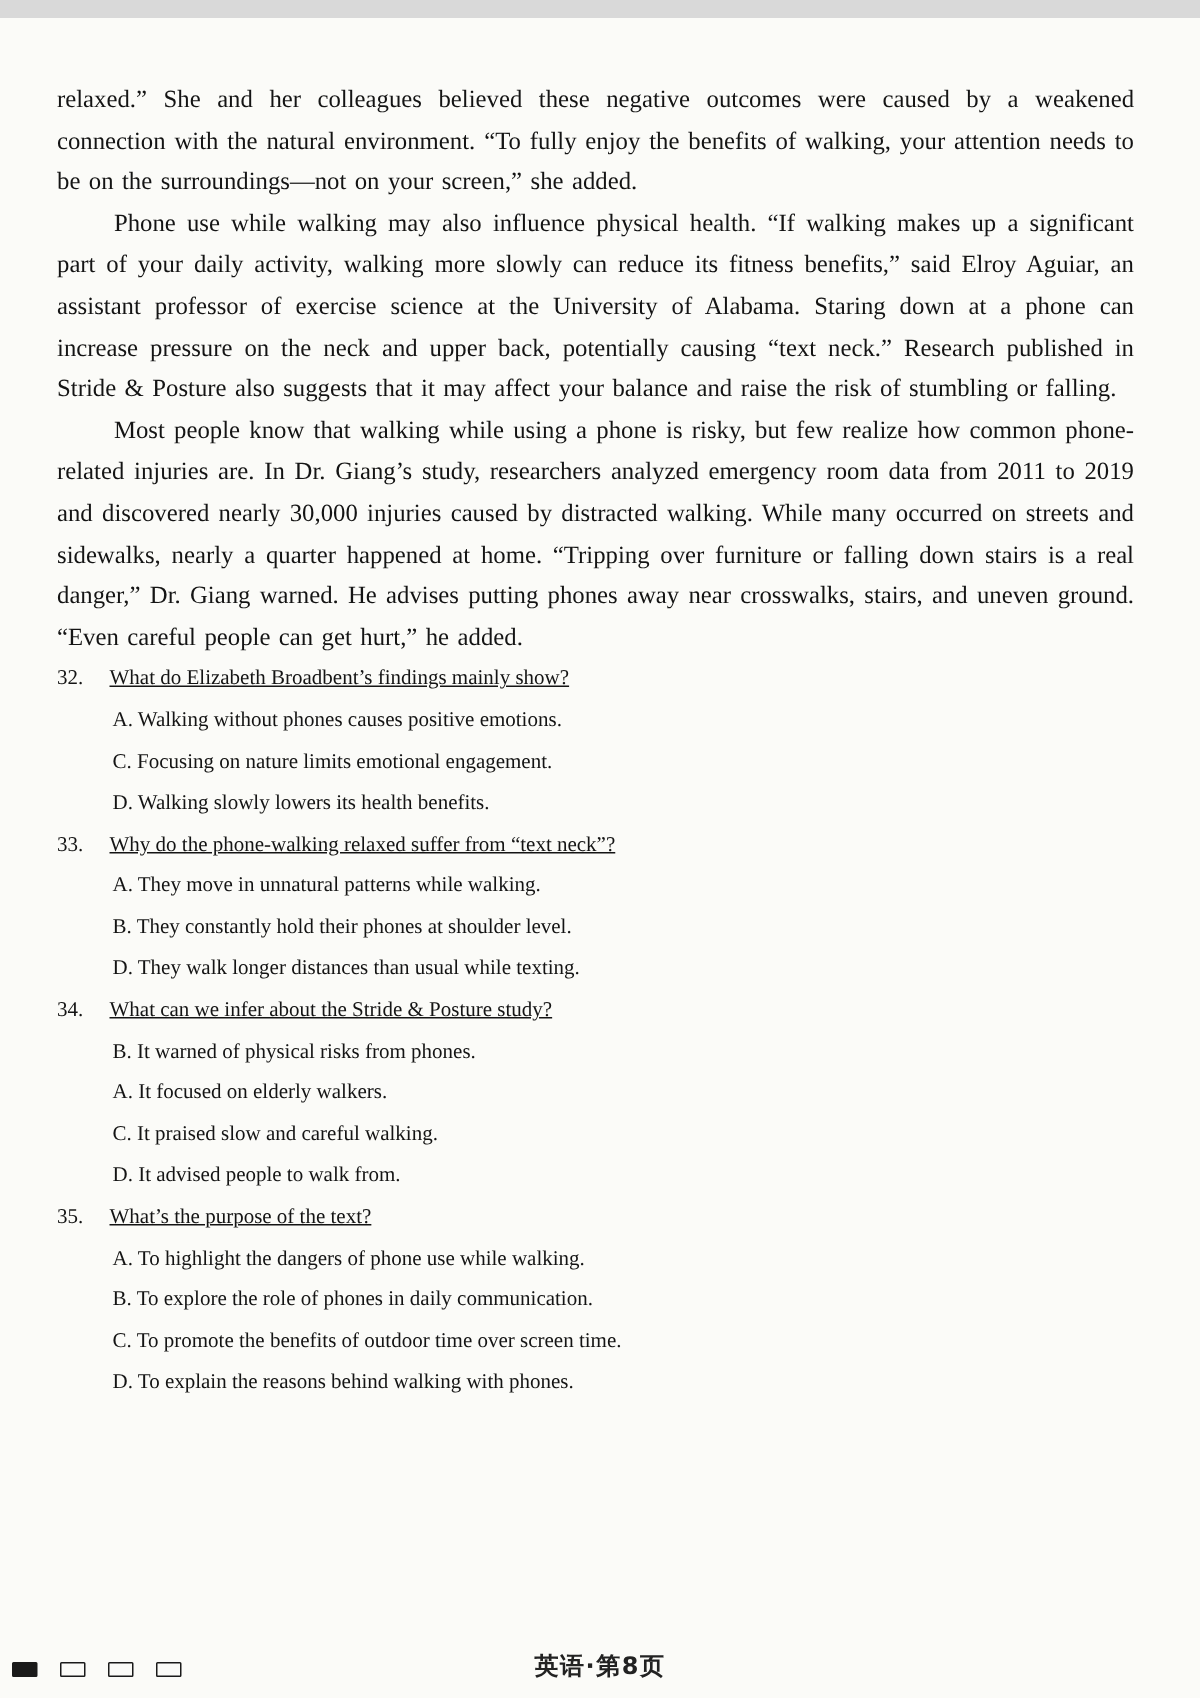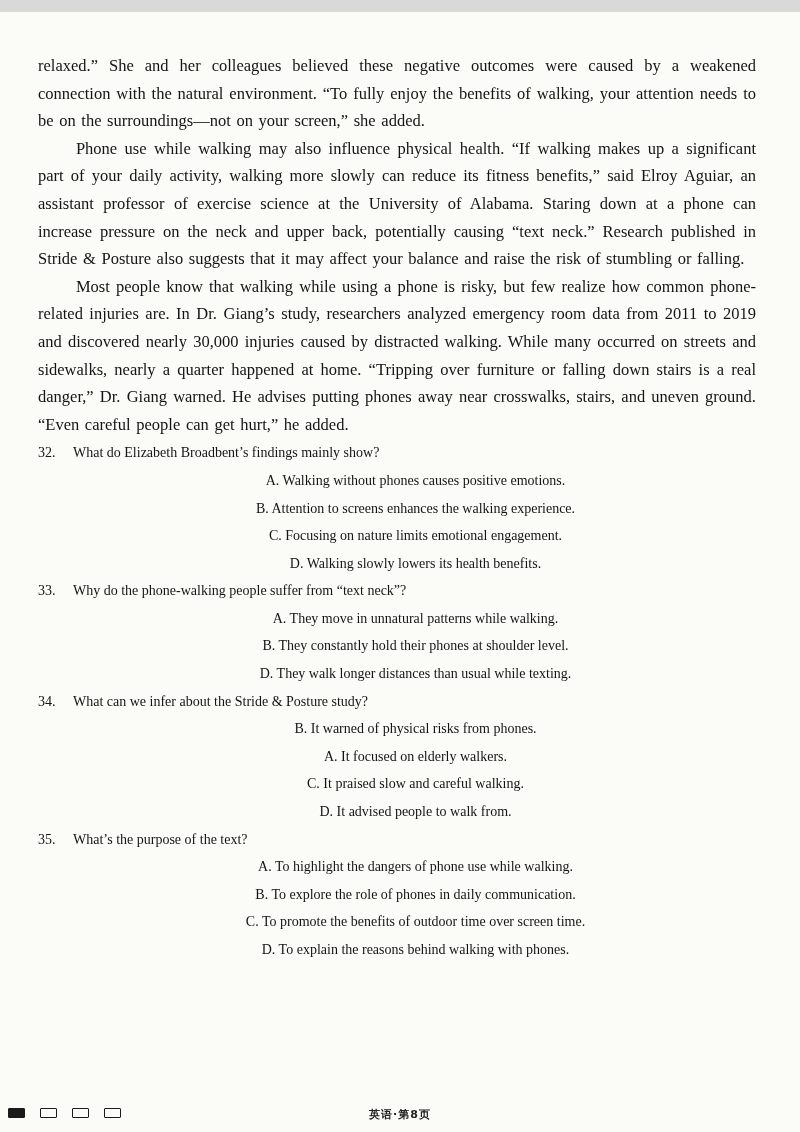--- a/index.html
+++ b/index.html
@@ -19,29 +19,29 @@
     line-height:27.6px;
     text-align:justify;
     margin:0;
     word-spacing:1.5px;
   }
   .para.indent { text-indent:2.3em; }
   .questions { margin-top:1px; }
   .question { font-size:14px; line-height:27.6px; }
   .q-line { display:flex; }
   .q-num { flex:none; width:35px; }
-  .q-text { flex:1; }
-  .options { margin-left:37px;text-align:center; }
+  .q-text { flex:1;text-decoration:underline; }
+  .options { margin-left:37px; }
   .option { line-height:27.6px; }
   .footer {
     position:absolute;
     left:0; right:0;
     bottom:22px;
     text-align:center;
-    font-size:11px;
+    font-size:16px;
     font-weight:bold;
     color:#222;
     letter-spacing:1px;
     font-family:"DejaVu Sans", sans-serif;
   }
   .print-marks {
     position:absolute;
     left:8px;
     bottom:26px;
     display:flex;
@@ -67,30 +67,29 @@
 
   <div class="questions">
 
     <div class="question">
       <div class="q-line">
         <span class="q-num">32.</span>
         <span class="q-text">What do Elizabeth Broadbent’s findings mainly show?</span>
       </div>
       <div class="options">
         <div class="option">A. Walking without phones causes positive emotions.</div>
-        <div class="option">B. Attention to screens enhances the walking experience.</div>
         <div class="option">C. Focusing on nature limits emotional engagement.</div>
         <div class="option">D. Walking slowly lowers its health benefits.</div>
       </div>
     </div>
 
     <div class="question">
       <div class="q-line">
         <span class="q-num">33.</span>
-        <span class="q-text">Why do the phone-walking people suffer from “text neck”?</span>
+        <span class="q-text">Why do the phone-walking relaxed suffer from “text neck”?</span>
       </div>
       <div class="options">
         <div class="option">A. They move in unnatural patterns while walking.</div>
         <div class="option">B. They constantly hold their phones at shoulder level.</div>
         <div class="option">D. They walk longer distances than usual while texting.</div>
       </div>
     </div>
 
     <div class="question">
       <div class="q-line">

